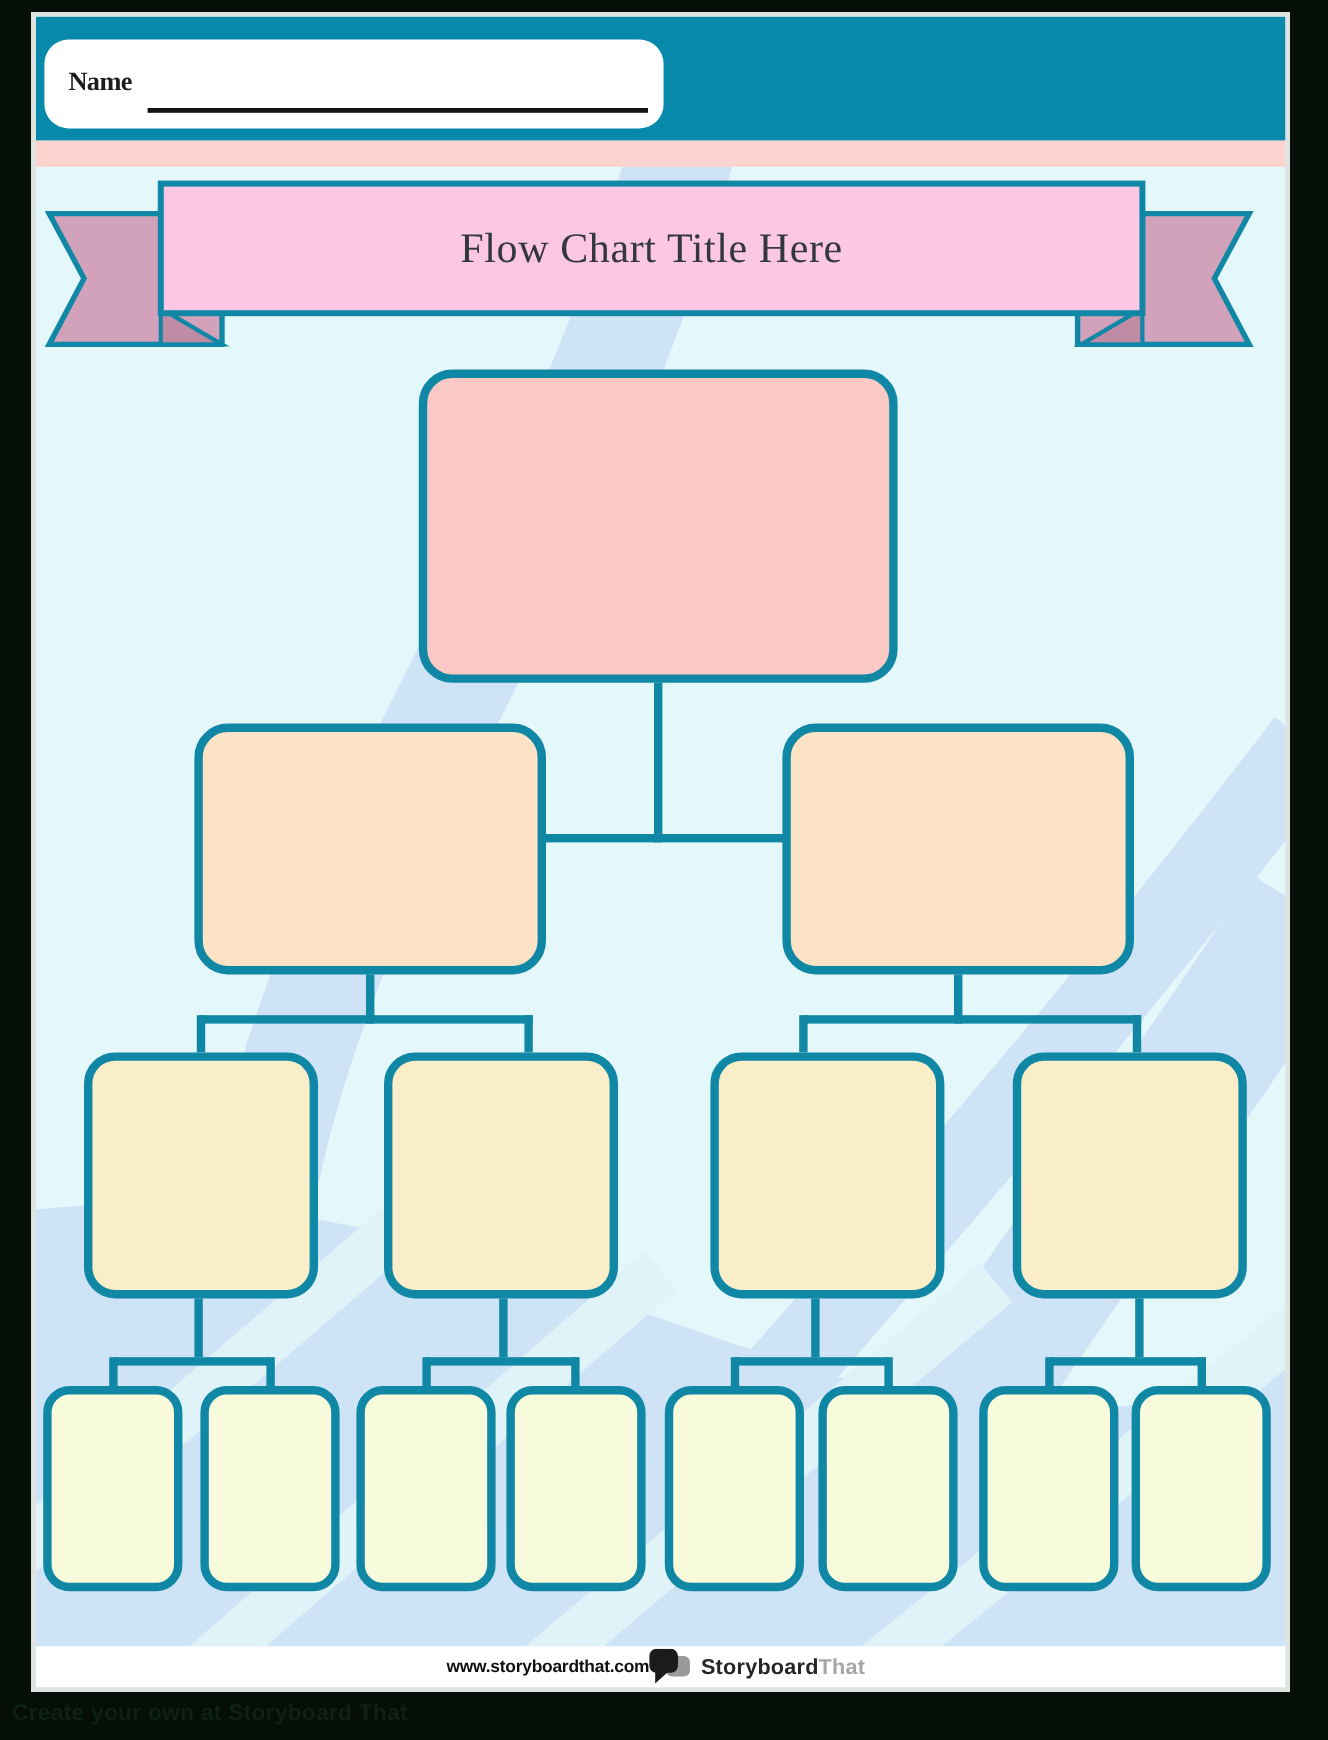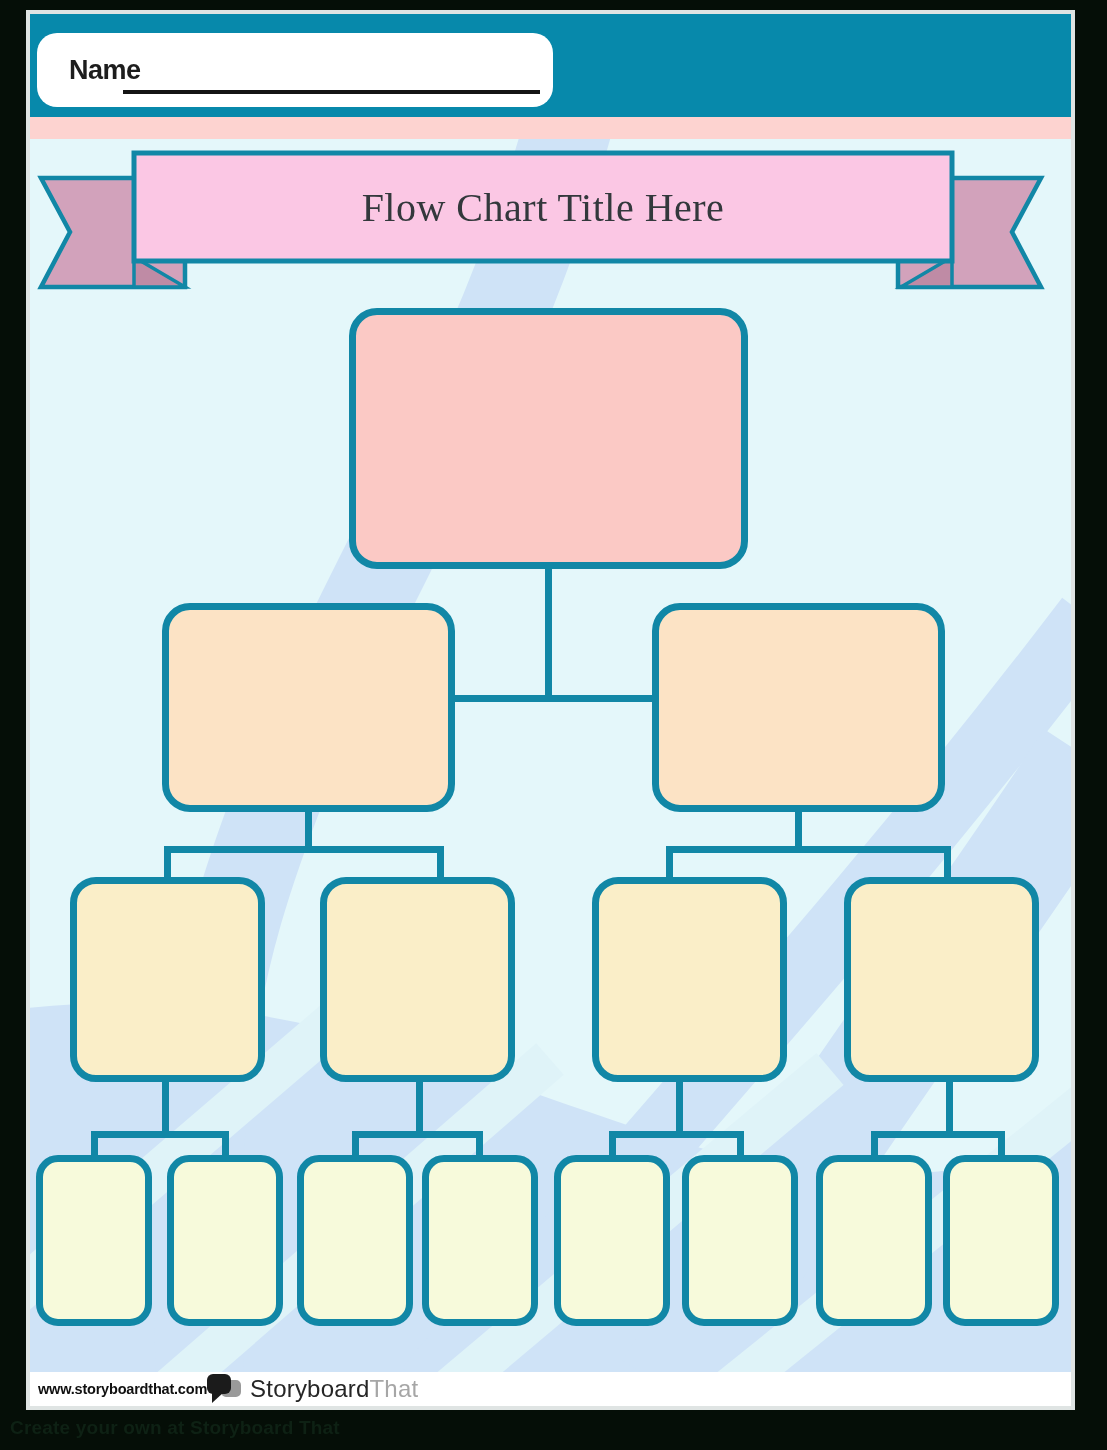--- a/index.html
+++ b/index.html
@@ -11,49 +11,49 @@
   .page{
     position:absolute;left:26px;top:10px;width:1049px;height:1400px;
     box-sizing:border-box;border:4px solid #dfe4e3;
     background:var(--bg,#e4f7fa);
   }
   
   .teal-band{position:relative;height:103px;background:var(--teal,#0789ab);}
   .field-box{position:absolute;top:19px;height:74px;background:#ffffff;border-radius:20px;}
   .field-box.name{left:7px;width:516px;}
   .field-box.date{left:568px;width:447px;}
-  .field-label{position:absolute;left:32px;top:22px;font-weight:bold;font-size:27px;color:#1d1d1d;letter-spacing:-.5px;}
+  .field-label{position:absolute;left:20px;top:22px;font-weight:bold;font-size:22px;color:#1d1d1d;letter-spacing:-.5px;font-family:Liberation Serif, serif;}
   .field-line{position:absolute;bottom:13px;height:4px;background:#141414;}
   .field-box.name .field-line{left:86px;right:13px;}
   .field-box.date .field-line{left:92px;right:10px;}
   .pink-strip{height:22px;background:var(--strip_pink,#fdd3d0);}
   
   .canvas{position:relative;height:1233px;overflow:hidden;}
   .bg-swirls,.ribbon-svg{position:absolute;left:0;top:0;display:block;}
   .banner-title{
     position:absolute;left:104px;top:14px;width:818px;height:108px;
     display:flex;align-items:center;justify-content:center;
     font-family:"Liberation Serif","DejaVu Serif",serif;
-    font-size:40px;color:#33383c;letter-spacing:.5px;
+    font-size:35px;color:#33383c;letter-spacing:.5px;
   }
   .node{position:absolute;box-sizing:border-box;border:7px solid var(--stroke,#1187a6);}
   .node.l1{left:319px;top:169px;width:399px;height:261px;border-radius:28px;background:var(--node_l1,#fbc9c5);}
   .node.l2{top:464px;width:293px;height:209px;border-radius:28px;background:var(--node_l2,#fce3c5);}
   .node.l3{top:738px;width:195px;height:205px;border-radius:26px;background:var(--node_l3,#faeec8);}
   .node.l4{top:1016px;width:116px;height:171px;border-radius:22px;background:var(--node_l4,#f7fadb);}
   .line{position:absolute;background:var(--stroke,#1187a6);}
   
   .footer{
     position:relative;height:34px;background:#ffffff;box-sizing:border-box;
-    display:flex;align-items:center;justify-content:flex-start;padding:0 16px 0 8px;
+    display:flex;align-items:center;justify-content:center;padding:0 16px 0 8px;
   }
   .site-url{font-weight:bold;font-size:14.5px;color:#101010;letter-spacing:-.2px;}
   .logo{display:flex;align-items:center;gap:7px;}
   .logo-icon{display:block;}
-  .logo-text{font-size:24px;font-weight:normal;color:#262626;letter-spacing:.2px;}
+  .logo-text{font-size:18px;font-weight:bold;color:#262626;letter-spacing:.2px;}
   .logo-text .that{color:#a6a6a6;}
   .bottom-caption{
     position:absolute;left:10px;top:1417px;
     font-weight:bold;font-size:19px;color:#0e2114;letter-spacing:.2px;
   }
 </style>
 </head>
 <body>
 
 <div class="page">

